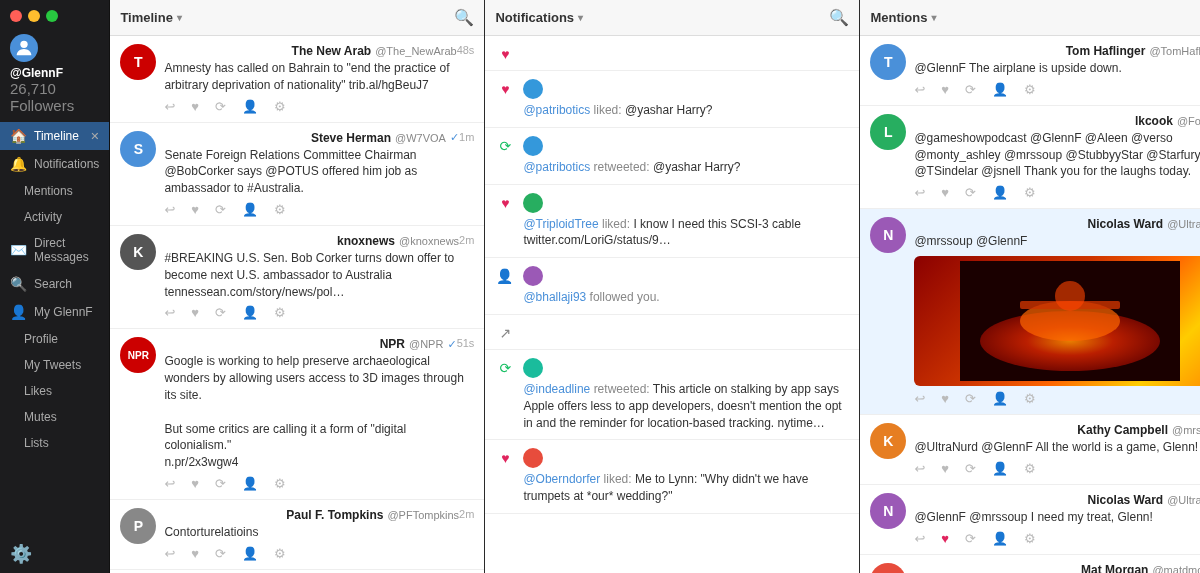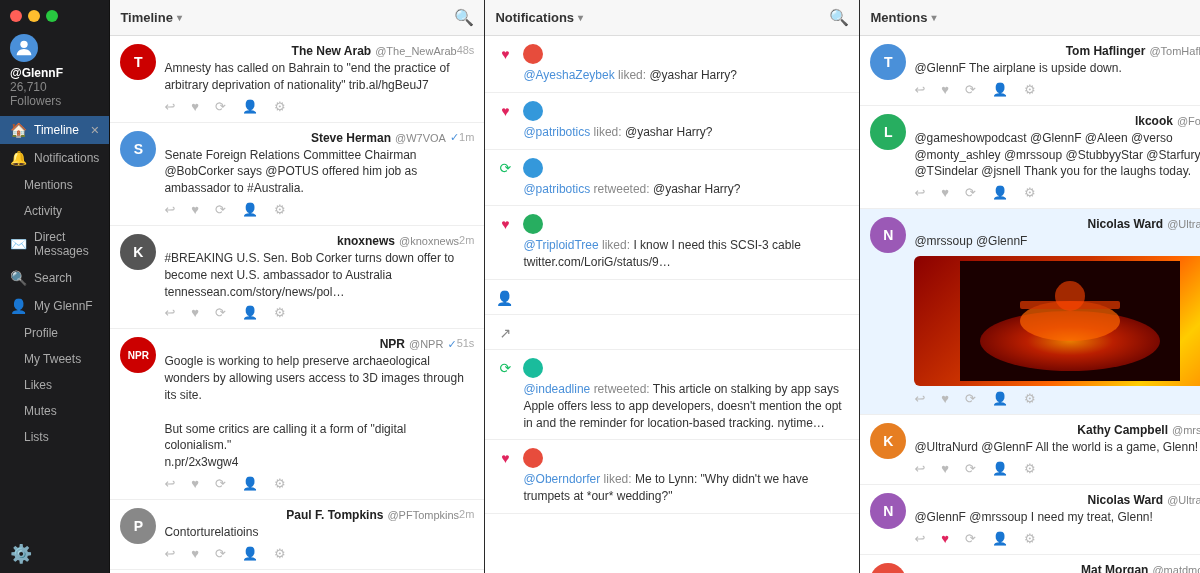--- a/index.html
+++ b/index.html
@@ -21,21 +21,21 @@
     .tb-close { background: #ff5f57; }
     .tb-min { background: #ffbd2e; }
     .tb-max { background: #28c840; }
 
     .sidebar-user {
       display: flex; flex-direction: column; align-items: flex-start; padding: 6px 10px 8px 10px;
     }
     .sidebar-avatar { width: 28px; height: 28px; border-radius: 50%; background: #4a90d9; overflow: hidden; display: flex; align-items: center; justify-content: center; }
     .sidebar-avatar svg { width: 22px; height: 22px; }
     .sidebar-username { color: #fff; font-size: 12px; font-weight: 600; margin-top: 4px; }
-    .sidebar-followers { color: #888; font-size: 12px; }
+    .sidebar-followers { color: #888; font-size: 15px; }
 
     .sidebar-nav { flex: 1; overflow-y: auto; }
     .sidebar-item {
       display: flex; align-items: center; gap: 8px; padding: 6px 10px; cursor: pointer; color: #aaa; font-size: 12px; position: relative;
     }
     .sidebar-item.active { background: #2d5a8c; color: #fff; }
     .sidebar-item .icon { width: 16px; text-align: center; font-size: 14px; }
     .sidebar-item .label { flex: 1; }
     .sidebar-sub { padding-left: 24px; }
     .sidebar-bottom { padding: 8px 10px; }
@@ -307,28 +307,20 @@
         <span>Notifications</span>
         <span class="chevron">▾</span>
       </div>
       <span class="column-search-btn">🔍</span>
     </div>
     <div class="column-body" id="notifications-body">
     <div class="notif-item">
     <div class="notif-icon">
             <span class="heart">♥</span>
           </div>
-    <div style="flex:1;min-width:0;">
-      <div class="notif-avatars">
-              <div class="notif-mini-avatar">
-                <div class="avatar-placeholder" style="background:#e74c3c;font-size:10px;"></div>
-              </div>
-            </div>
-      <div class="notif-text"><span class="handle">@AyeshaZeybek</span> <span class="action">liked:</span> <span>@yashar Harry?</span></div>
-    </div>
         </div>
         <div class="notif-item">
     <div class="notif-icon">
             <span class="heart">♥</span>
           </div>
     <div style="flex:1;min-width:0;">
       <div class="notif-avatars">
               <div class="notif-mini-avatar">
                 <div class="avatar-placeholder" style="background:#3498db;font-size:10px;"></div>
               </div>
@@ -359,20 +351,28 @@
                 <div class="avatar-placeholder" style="background:#27ae60;font-size:10px;"></div>
               </div>
             </div>
       <div class="notif-text"><span class="handle">@TriploidTree</span> <span class="action">liked:</span> <span>I know I need this SCSI-3 cable twitter.com/LoriG/status/9…</span></div>
     </div>
         </div>
         <div class="notif-item">
     <div class="notif-icon">
             <span class="person">👤</span>
           </div>
+    <div style="flex:1;min-width:0;">
+      <div class="notif-avatars">
+              <div class="notif-mini-avatar">
+                <div class="avatar-placeholder" style="background:#9b59b6;font-size:10px;"></div>
+              </div>
+            </div>
+      <div class="notif-text"><span class="handle">@bhallaji93</span> <span class="action">followed you.</span> </div>
+    </div>
         </div>
         <div class="notif-item">
     <div class="notif-icon">
             <span class="person">↗</span>
           </div>
         </div>
         <div class="notif-item">
     <div class="notif-icon">
             <span class="retweet">⟳</span>
           </div>

